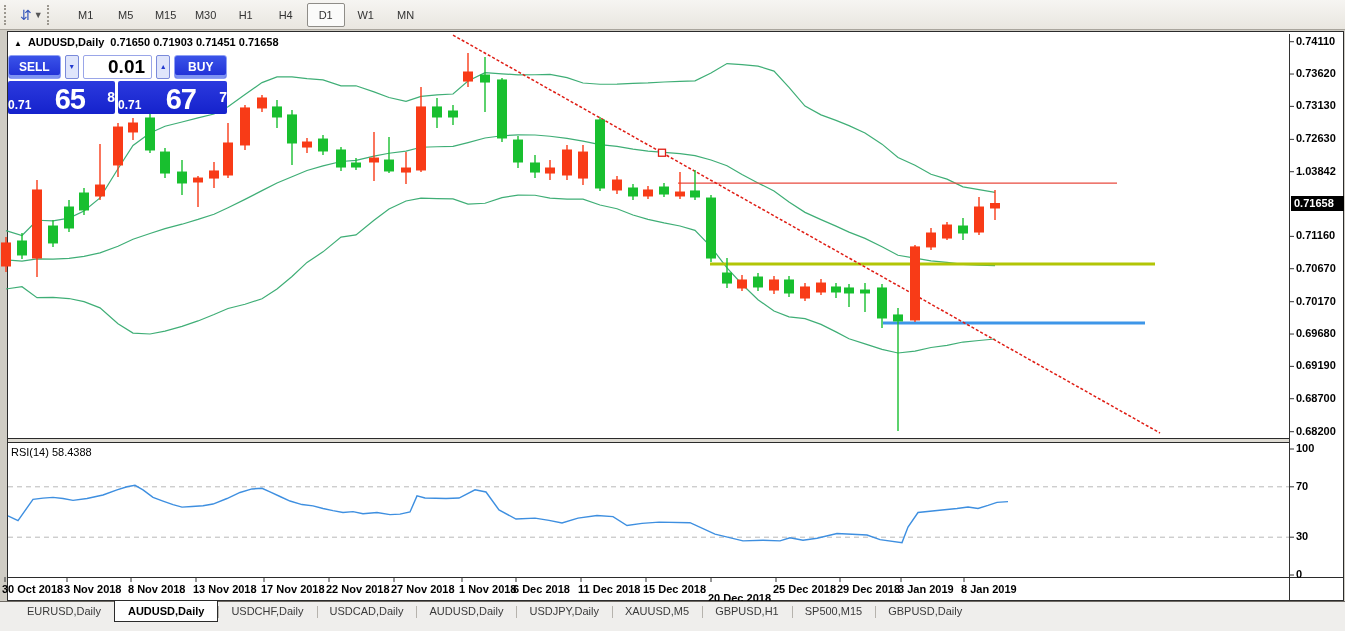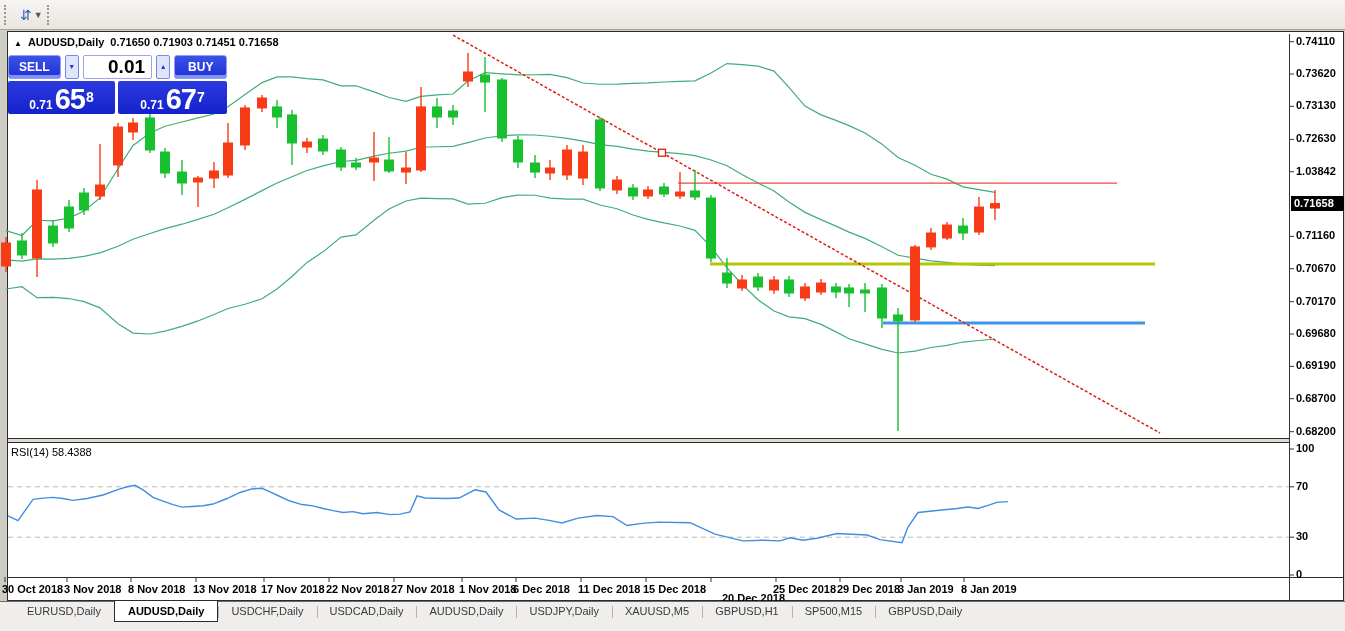--- a/index.html
+++ b/index.html
@@ -14,21 +14,21 @@
   .chartwin{position:absolute;left:7px;top:31px;width:1337px;height:570px;background:#fff;border:1px solid #2b2b2b;box-sizing:border-box;}
   .title{position:absolute;left:14px;top:36px;font-size:11px;font-weight:bold;color:#000;z-index:5;}
   .title .tri{font-size:8px;margin-right:6px;}
   .title .vals{font-weight:bold;margin-left:6px;}
   .panel{position:absolute;left:8px;top:55px;width:219px;z-index:6;font-weight:bold;}
   .prow{display:flex;gap:4px;border-radius:12px;}
   .pbtn-trade{width:55px;height:24px;background:linear-gradient(#3a53e8,#1f2ed6);color:#fff;font-size:12px;text-align:center;line-height:22px;border:1px solid #8fa0f4;border-radius:3px;box-sizing:border-box;box-shadow:inset 0 -3px 0 #7e93f2;}
   .vstep{width:15px;height:24px;background:#dfe5fb;border:1px solid #7a8ada;box-sizing:border-box;color:#243bd0;font-size:7px;text-align:center;line-height:22px;border-radius:2px;}
   .vfield{width:72px;height:24px;background:#fff;border:1px solid #9aa6e8;box-sizing:border-box;font-size:19px;font-weight:bold;text-align:right;padding-right:6px;line-height:22px;color:#000;border-radius:2px;}
   .prow2{display:flex;gap:3px;margin-top:2px;}
-  .pxbox{height:33px;background:linear-gradient(#2b3ade,#1522cc);color:#fff;border-radius:2px;display:flex;align-items:flex-end;justify-content:center;padding-bottom:2px;box-sizing:border-box;}
+  .pxbox{height:33px;background:linear-gradient(#2b3ade,#1522cc);color:#fff;border-radius:2px;display:flex;align-items:flex-end;justify-content:space-between;padding-bottom:2px;box-sizing:border-box;}
   .pxbox .sm{font-size:12px;margin-right:2px;line-height:14px;}
   .pxbox .big{font-size:29px;line-height:26px;letter-spacing:-1px;}
   .pxbox .sup{font-size:14px;line-height:30px;vertical-align:top;margin-left:1px;}
   .bx-sell{width:107px;} .bx-buy{width:109px;}
   .rsi-label{position:absolute;left:11px;top:446px;font-size:11px;font-weight:normal;color:#000;z-index:5;}
   .axlab{position:absolute;font-size:11px;font-weight:bold;color:#000;white-space:nowrap;z-index:4;}
   .curtag{position:absolute;left:1291px;width:53px;height:15px;background:#000;color:#fff;font-size:11px;font-weight:bold;line-height:15px;padding-left:3px;box-sizing:border-box;z-index:5;}
   .tabbar{position:absolute;left:0;top:601px;width:1345px;height:21px;background:#efeeec;border-top:1px solid #6e6a64;box-sizing:border-box;display:flex;align-items:stretch;padding-left:14px;z-index:6;}
   .tab{font-size:11px;color:#3a3a3a;padding:0 13px;line-height:19px;position:relative;cursor:default;}
   .tab:not(.active):not(:first-child)::before{content:"";position:absolute;left:0;top:4px;bottom:4px;width:1px;background:#b6b3ad;}
@@ -39,20 +39,31 @@
 </head>
 <body>
 
 <div class="toolbar">
   <div class="grip"></div>
   <div class="tb-icon">
       <span>⇵</span>
       <span class="tb-caret">▼</span>
     </div>
   <div class="grip"></div>
+  <div class="periods" id="periods">
+      <div class="pbtn">M1</div>
+      <div class="pbtn">M5</div>
+      <div class="pbtn">M15</div>
+      <div class="pbtn">M30</div>
+      <div class="pbtn">H1</div>
+      <div class="pbtn">H4</div>
+      <div class="pbtn active">D1</div>
+      <div class="pbtn">W1</div>
+      <div class="pbtn">MN</div>
+    </div>
 </div>
 
 <div class="chartwin"></div>
 
 <svg id="plot" width="1345" height="631" viewBox="0 0 1345 631">
     <line x1="1289.5" y1="34" x2="1289.5" y2="600" stroke="#333" stroke-width="1"></line>
     <rect x="8" y="438" width="1281" height="5" fill="#dedbd3"></rect>
     <line x1="8" y1="438.5" x2="1289" y2="438.5" stroke="#2b2b2b"></line>
     <line x1="8" y1="442.5" x2="1289" y2="442.5" stroke="#2b2b2b"></line>
     <line x1="8" y1="577.5" x2="1344" y2="577.5" stroke="#2b2b2b"></line>
@@ -276,21 +287,21 @@
     <div class="axlab" style="left: 64px; top: 583px;">3 Nov 2018</div>
     <div class="axlab" style="left: 128px; top: 583px;">8 Nov 2018</div>
     <div class="axlab" style="left: 193px; top: 583px;">13 Nov 2018</div>
     <div class="axlab" style="left: 261px; top: 583px;">17 Nov 2018</div>
     <div class="axlab" style="left: 326px; top: 583px;">22 Nov 2018</div>
     <div class="axlab" style="left: 391px; top: 583px;">27 Nov 2018</div>
     <div class="axlab" style="left: 459px; top: 583px;">1 Nov 2018</div>
     <div class="axlab" style="left: 513px; top: 583px;">6 Dec 2018</div>
     <div class="axlab" style="left: 578px; top: 583px;">11 Dec 2018</div>
     <div class="axlab" style="left: 643px; top: 583px;">15 Dec 2018</div>
-    <div class="axlab" style="left: 708px; top: 592px; margin-left: 14px;">20 Dec 2018</div>
+    <div class="axlab" style="left: 708px; top: 592px;">20 Dec 2018</div>
     <div class="axlab" style="left: 773px; top: 583px;">25 Dec 2018</div>
     <div class="axlab" style="left: 837px; top: 583px;">29 Dec 2018</div>
     <div class="axlab" style="left: 898px; top: 583px;">3 Jan 2019</div>
     <div class="axlab" style="left: 961px; top: 583px;">8 Jan 2019</div>
   </div>
 <div class="tabbar" id="tabbar">
     <div class="tab">EURUSD,Daily</div>
     <div class="tab active">AUDUSD,Daily</div>
     <div class="tab">USDCHF,Daily</div>
     <div class="tab">USDCAD,Daily</div>

